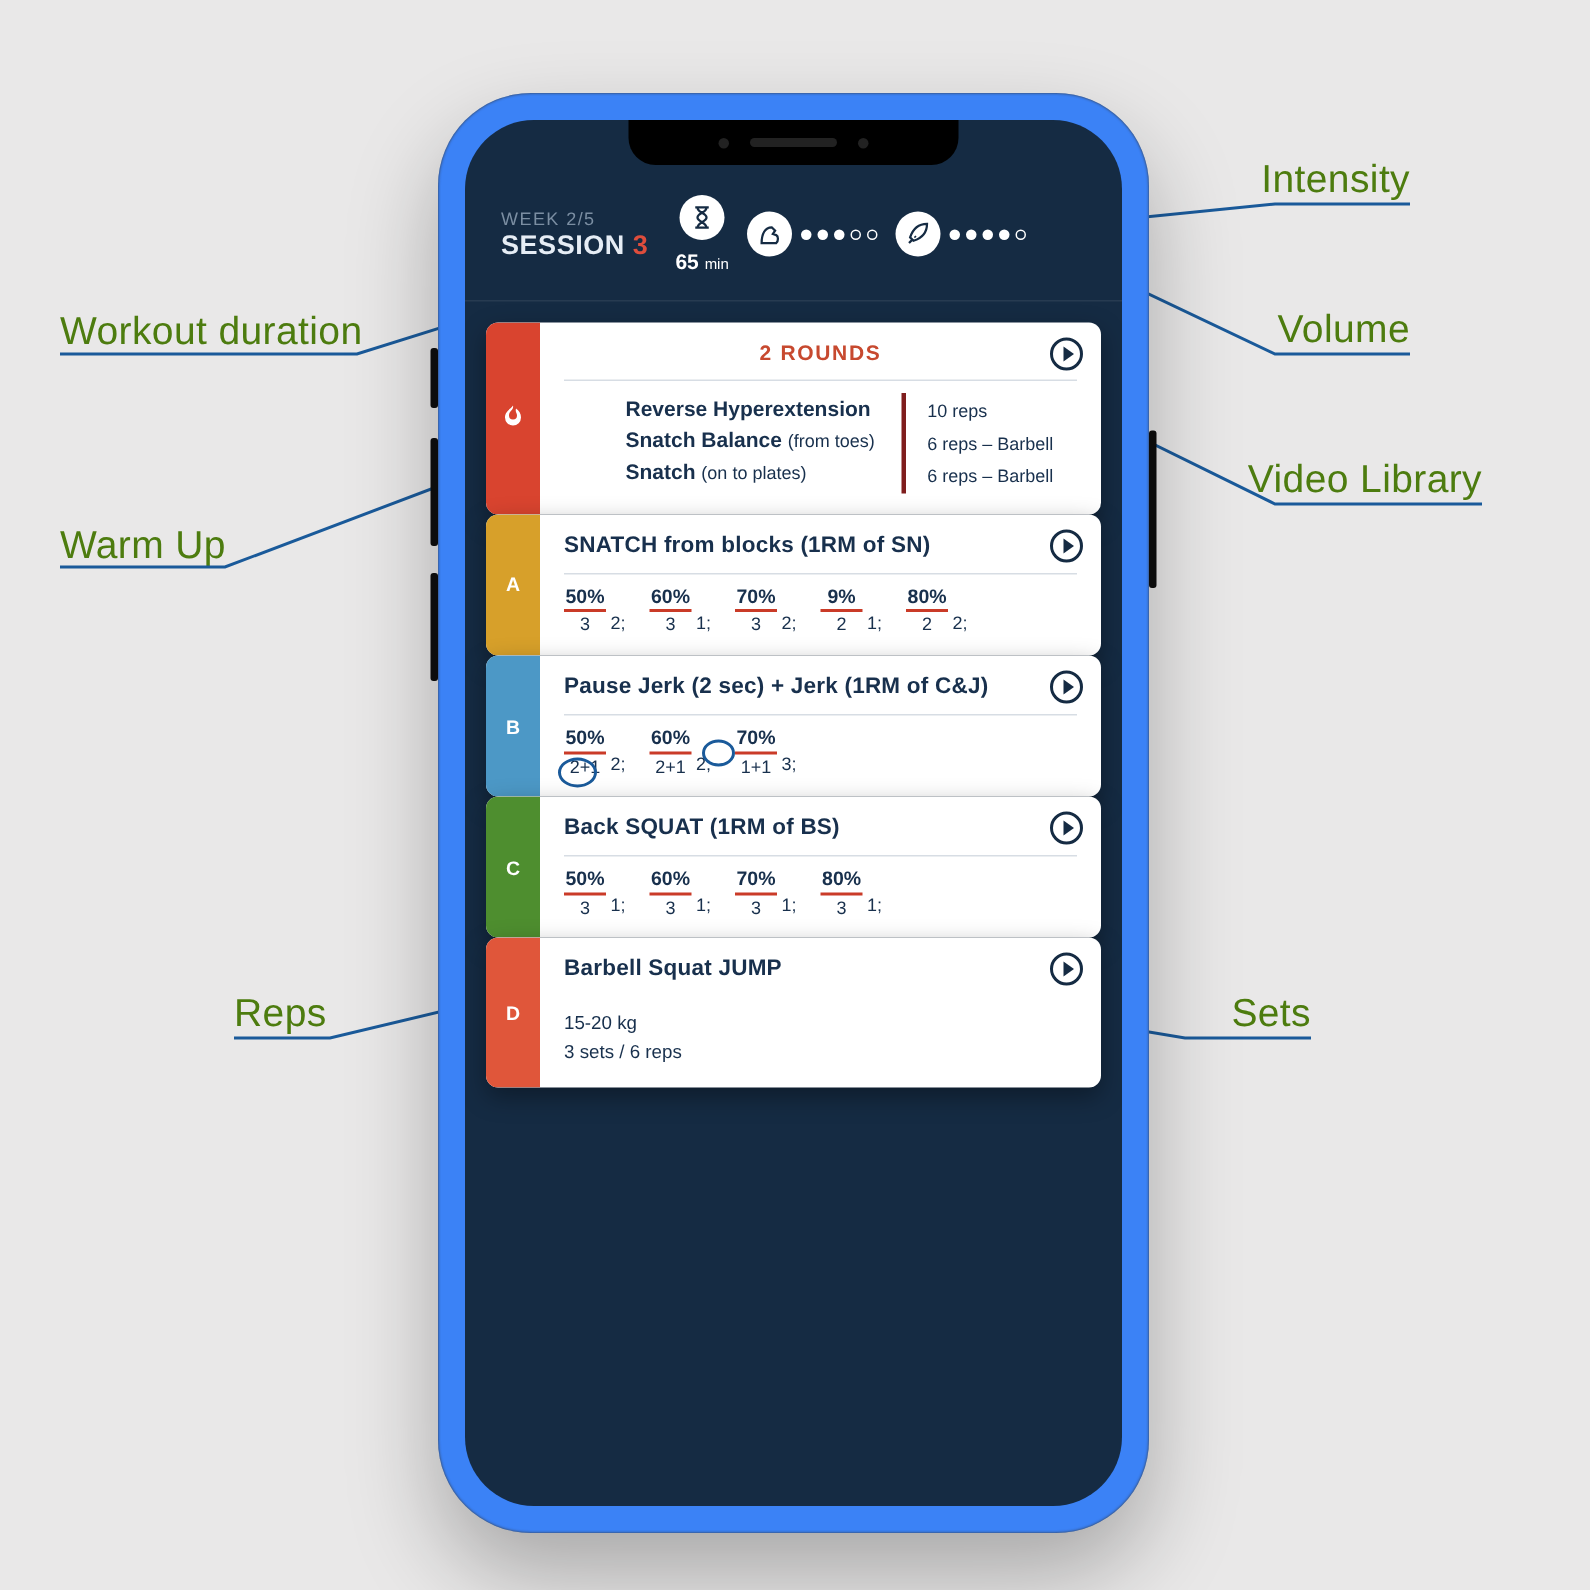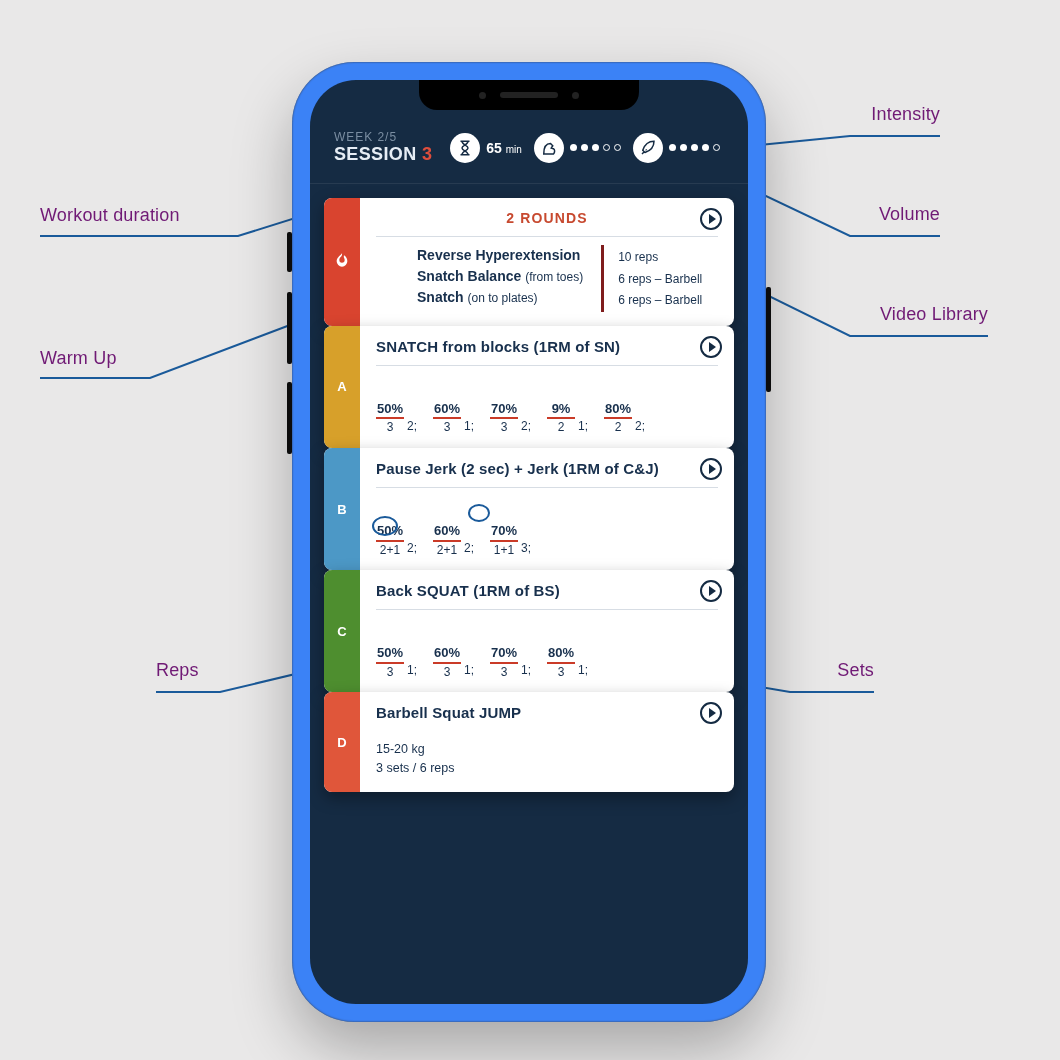--- a/index.html
+++ b/index.html
@@ -120,21 +120,21 @@
     text-align:center; color:#c7492f; font-weight:600; letter-spacing:.08em;
     font-size:14px; margin-bottom:8px;
   }
   .warmup .grid { display:flex; gap:18px; }
   .warmup .names { font-size:14px; font-weight:600; color:#18304d; line-height:1.5;margin-left:41px;}
   .warmup .names .sub { font-weight:400; font-size:12px; }
   .warmup .descs { font-size:12px; color:#18304d; text-align:left; line-height:1.8; border-left:3px solid #7f1d1d; padding-left:14px; padding-top:2px;}
 
   
   .sets-row { display:flex; gap:16px; font-size:12px; color:#18304d; }
-  .setblock { display:flex; align-items:flex-end; gap:3px; position:relative;margin-top:28px;}
+  .setblock { display:flex; align-items:flex-end; gap:3px; position:relative;}
   .frac { display:flex; flex-direction:column; align-items:center; line-height:1.05;}
   .frac .top { font-weight:600; font-size:13px;}
   .frac .bar { width:28px; height:2px; background:#ca3b28; margin:2px 0;}
   .frac .bot { font-size:12px; }
   .setct { font-size:12px; padding-bottom:1px;}
   .circle-mark {
     position:absolute; border:2px solid #1a5a9a; border-radius:50%;
     width:26px; height:20px; pointer-events:none;
   }
 
@@ -143,21 +143,21 @@
 
   
   .c-red    { background:#d9442f; }
   .c-yellow { background:#d7a02a; }
   .c-blue   { background:#4c98c6; }
   .c-green  { background:#4e8e2f; }
   .c-orange { background:#e0563a; }
 
   
   .callout {
-    position:absolute; font-size:18px; color:#701a75; font-weight:400;
+    position:absolute; font-size:26px; color:#4d7c0f; font-weight:400;
     letter-spacing:.01em;
   }
   svg.lines { position:absolute; inset:0; width:1060px; height:1060px; pointer-events:none; }
   svg.lines line, svg.lines polyline { stroke:#1a5a9a; stroke-width:2; fill:none; }
 
   
   .ico svg { width:18px; height:18px; stroke:#152b43; stroke-width:2; fill:none; }
   .tab svg { width:16px; height:16px; fill:#fff; }
 </style>
 </head>
@@ -194,21 +194,21 @@
     </div>
 
     <div class="header">
       <div class="session-block">
         <div class="week">WEEK 2/5</div>
         <div class="session">
           <span>SESSION </span><span class="num">3</span>
         </div>
       </div>
 
-      <div class="stat" style="margin-left:6px;">
+      <div class="stat" style="margin-left:6px;flex-direction:column;">
         <span class="ico">
           <svg viewBox="0 0 24 24">
               <path d="M6 3h12M6 21h12M8 3c0 5 8 5 8 9s-8 4-8 9M16 3c0 5-8 5-8 9s8 4 8 9"></path>
             </svg>
         </span>
         <span class="val">
           <span>65</span> <span class="u">min</span>
         </span>
       </div>
 

